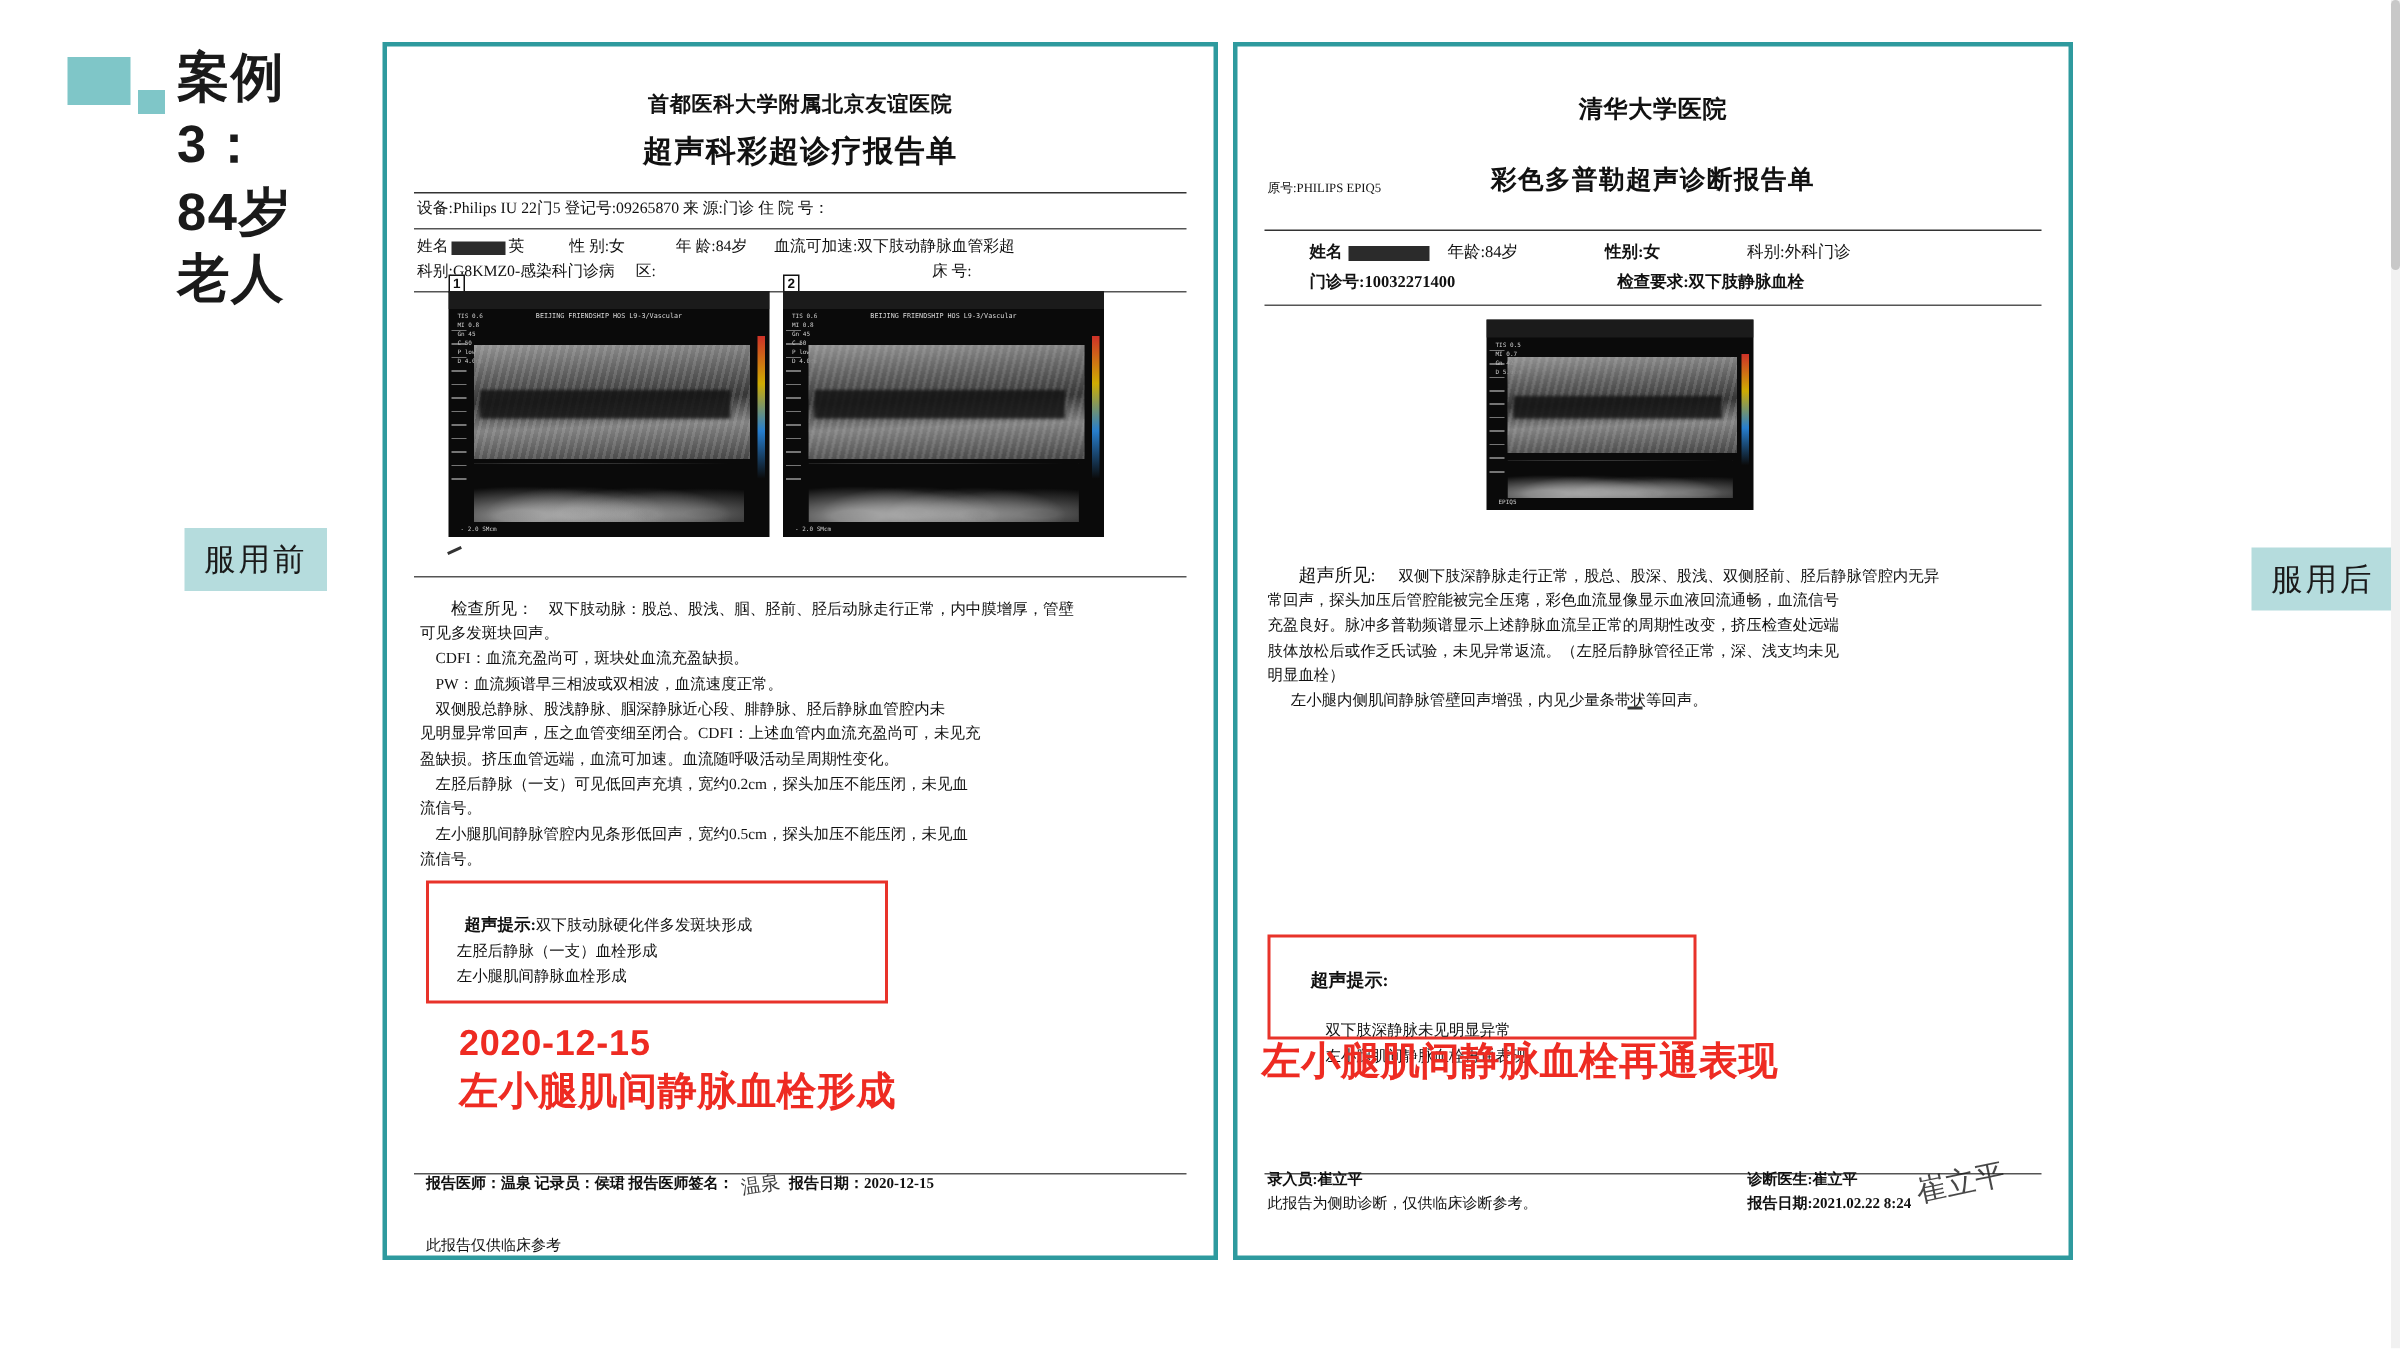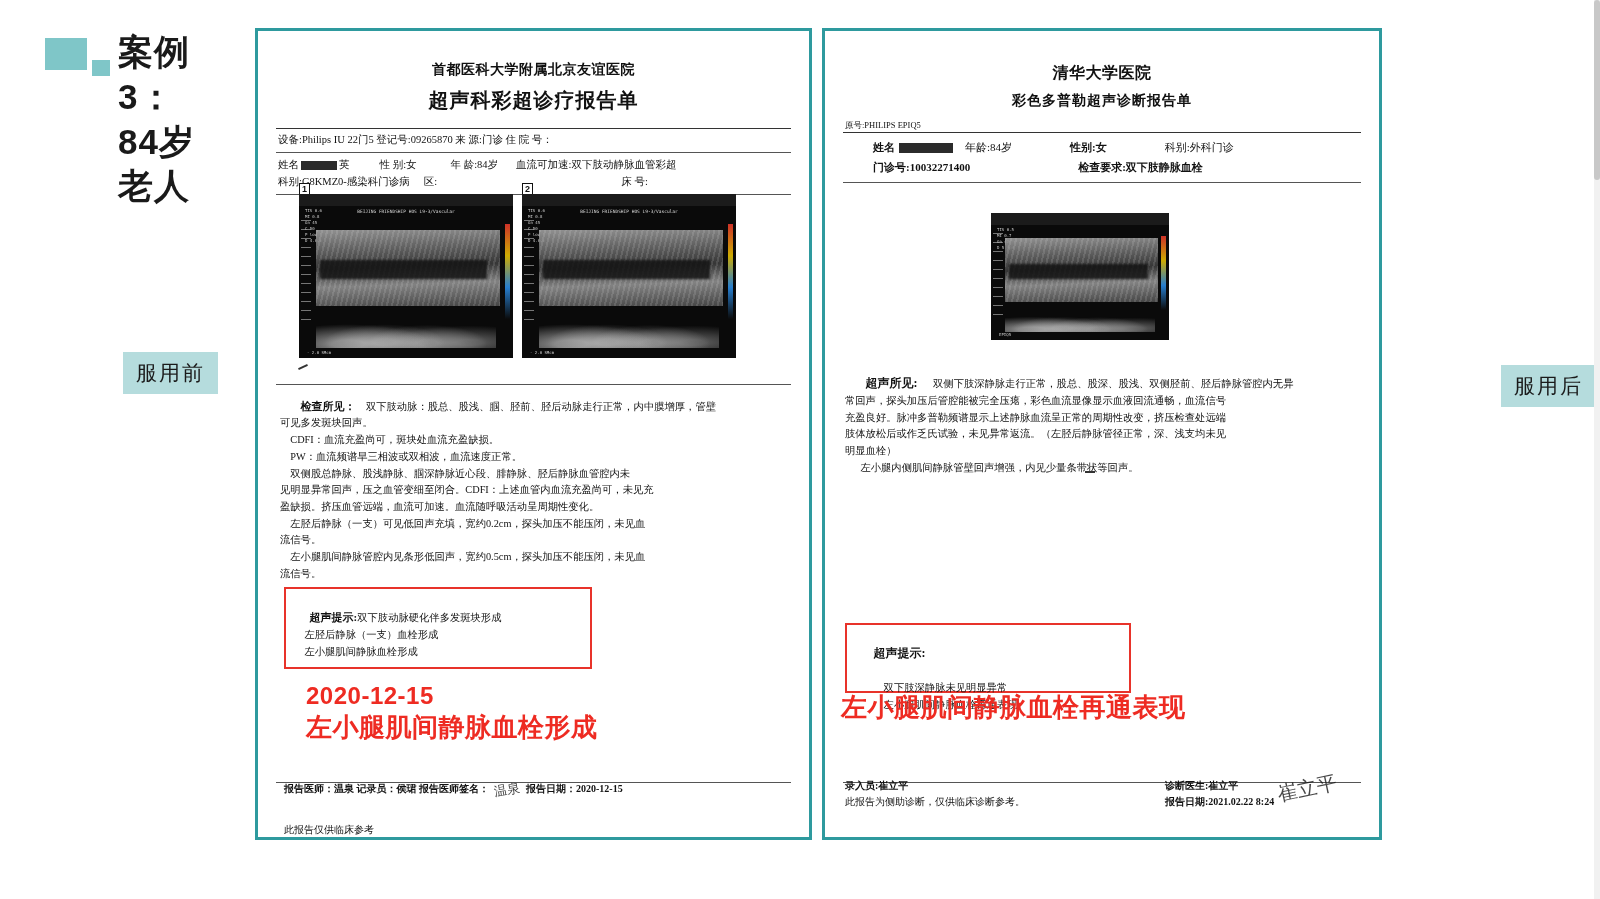--- a/index.html
+++ b/index.html
@@ -73,21 +73,21 @@
     background:repeating-linear-gradient(#bdbdbd 0 1px, transparent 1px 9px);opacity:.6;}
   .usimg .toptext{position:absolute;left:6px;top:14px;color:#cfcfcf;font-size:4px;line-height:6px;white-space:pre;font-family:"DejaVu Sans Mono",monospace;}
   .usimg .capt{position:absolute;left:0;right:0;top:15px;text-align:center;color:#d9d9d9;font-size:4.5px;font-family:"DejaVu Sans Mono",monospace;}
   .usimg .bottext{position:absolute;left:8px;bottom:3px;color:#cfcfcf;font-size:4px;font-family:"DejaVu Sans Mono",monospace;}
   .imgnum{position:absolute;font-size:9px;font-weight:bold;color:#111;border:1px solid #111;padding:0 2px;background:#fff;}
 
   .body-txt{
     position:absolute;font-family:"Liberation Serif","DejaVu Serif",serif;
     font-size:10.3px;line-height:1.62;color:#111;white-space:pre-wrap;
   }
-  .sec-label{font-weight:bold;font-size:11px;}
+  .sec-label{font-weight:normal;font-size:11px;}
 
   .redbox{position:absolute;border:2.5px solid #e8332a;box-sizing:border-box;}
   .hint{
     position:absolute;font-family:"Liberation Serif","DejaVu Serif",serif;
     font-size:10.3px;line-height:1.6;color:#111;white-space:pre-wrap;
   }
   .hint b{font-size:11px;}
 
   .redtext{position:absolute;color:#ee2b22;font-weight:bold;letter-spacing:.5px;}
   .redtext .date{font-size:24px;line-height:1.25;}
@@ -227,21 +227,21 @@
       </div>
       <div class="footer tiny" style="left:26px;top:792px;">此报告仅供临床参考</div>
     </div>
   </div>
 
   <div class="sheet sheet-right">
     <div class="paper">
 
       <div class="hdr">
         <div class="l1" style="font-size:16px;margin-top:32px;">清华大学医院</div>
-        <div class="l2" style="font-size:14px;margin-top:8px;">彩色多普勒超声诊断报告单</div>
+        <div class="l2" style="font-size:17px;margin-top:24px;">彩色多普勒超声诊断报告单</div>
       </div>
 
       <div class="body-txt" style="left:20px;top:88px;font-size:8.5px;">原号:PHILIPS EPIQ5</div>
 
       <div class="rule" style="margin-top:22px;"></div>
 
       <div class="meta" style="padding-top:6px;font-size:11px;">
         <div style="display:flex;align-items:center;padding-left:28px;">
           <span style="font-weight:bold;">姓名</span>
           <span class="blackbar" style="width:54px;height:10px;margin-left:4px;"></span>

